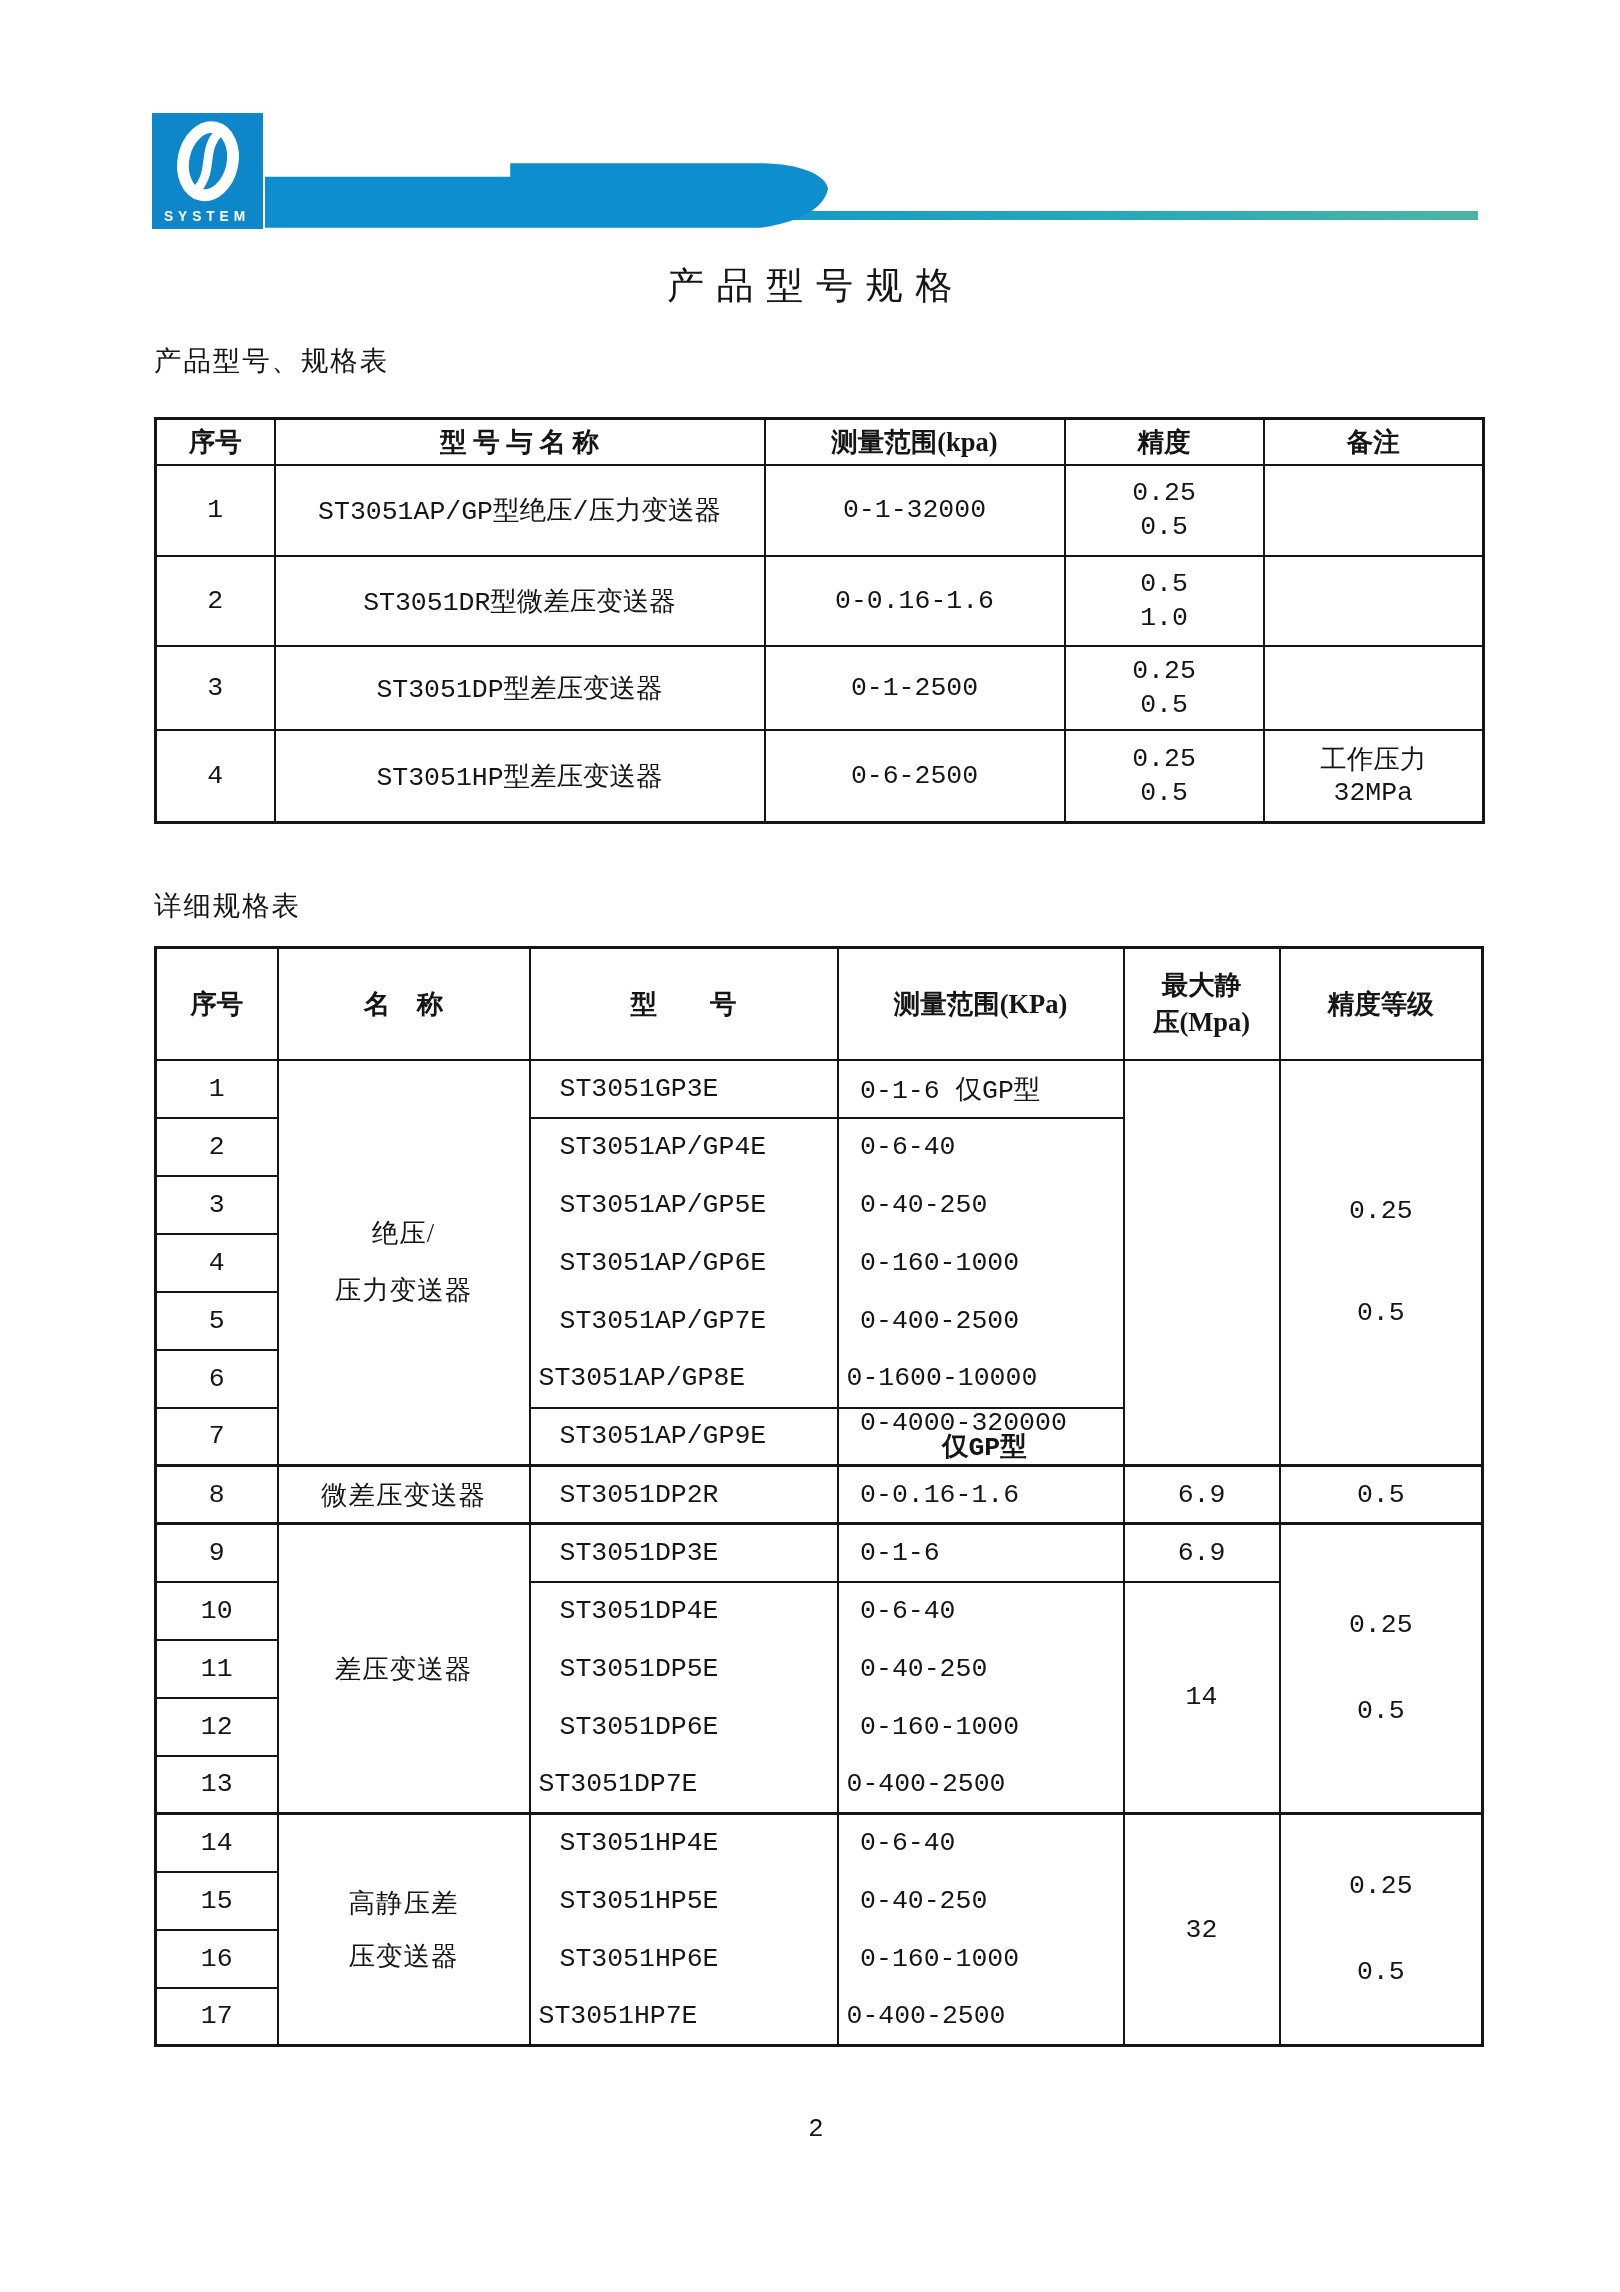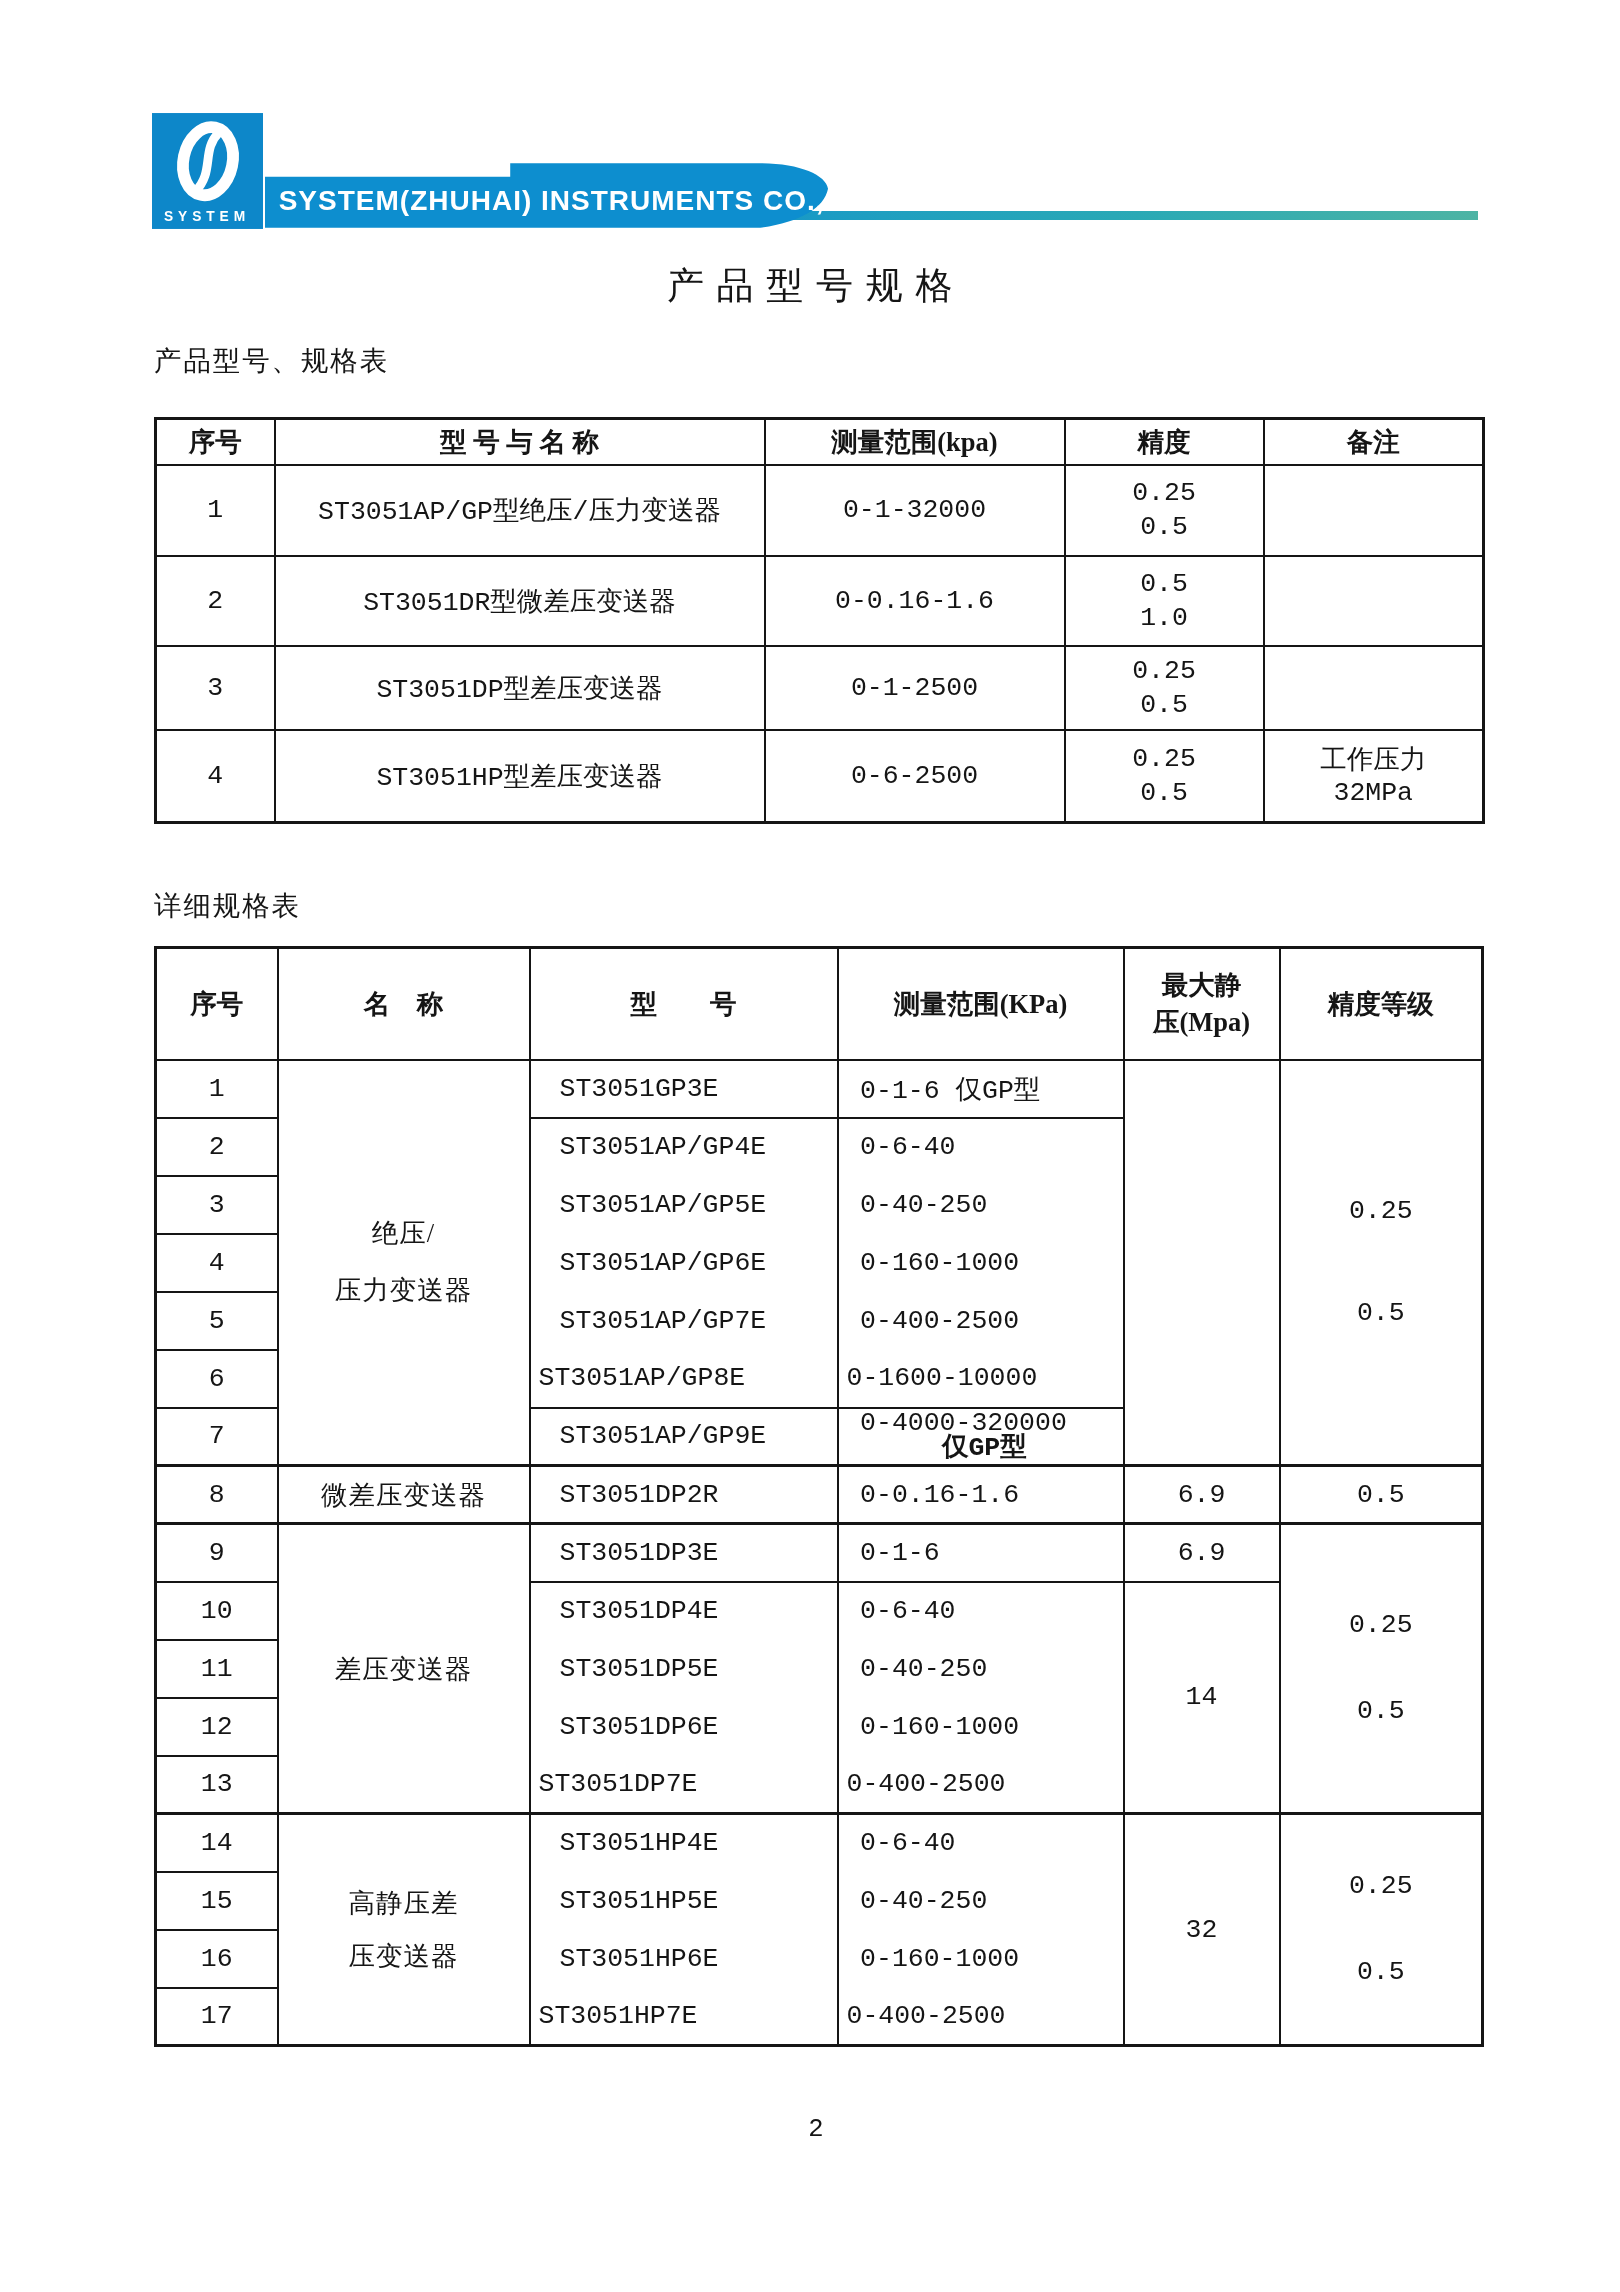--- a/index.html
+++ b/index.html
@@ -69,21 +69,20 @@
     <text x="56" y="110" text-anchor="middle" fill="#ffffff" font-size="14" font-weight="bold" letter-spacing="5" font-family="Liberation Sans, sans-serif">SYSTEM</text>
   </svg>
 </div>
 
 <div class="teal-line"></div>
 
 <div class="banner">
   <svg width="564" height="65" viewBox="0 0 575 66">
     <path d="M0,14 H250 V0 H505 C545,0 572,12 574,26 C570,46 545,60 505,66 H0 Z" fill="#0d8ecf"></path>
   </svg>
-  <span class="company">SYSTEM(ZHUHAI) INSTRUMENTS CO., LTD.</span>
 </div>
 
 <div class="doc-title">产品型号规格</div>
 <div class="sec-label sec1">产品型号、规格表</div>
 
 <table class="t1">
   <colgroup>
       <col style="width:119px">
       <col style="width:490px">
       <col style="width:300px">

